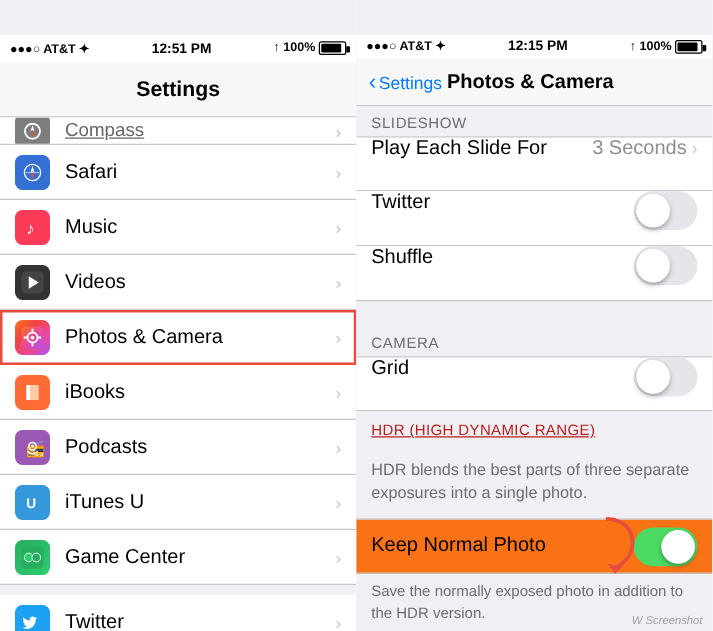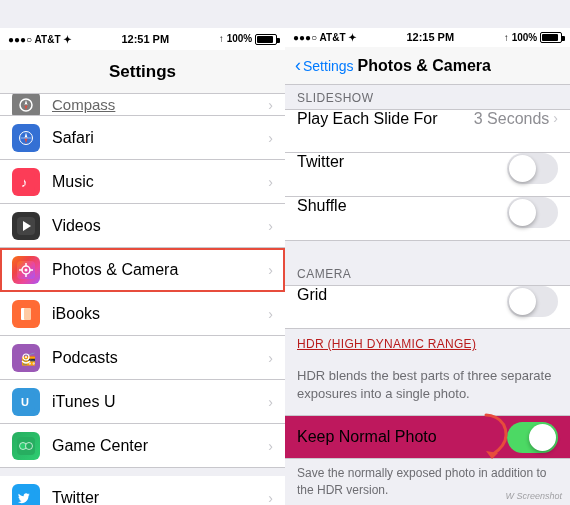--- a/index.html
+++ b/index.html
@@ -236,21 +236,21 @@
       text-decoration: underline;
     }
     .hdr-description {
       font-size: 13px;
       color: #6d6d72;
       line-height: 1.4;
       margin-bottom: 8px;
     }
 
     .keep-normal-row {
-      background: #be185d;
+      background: #f97316;
       border-top: 1px solid #c8c7cc;
       border-bottom: 1px solid #c8c7cc;
       height: 44px;
       display: flex;
       align-items: center;
       padding: 0 12px;
       position: relative;
     }
 
     .keep-normal-description {

